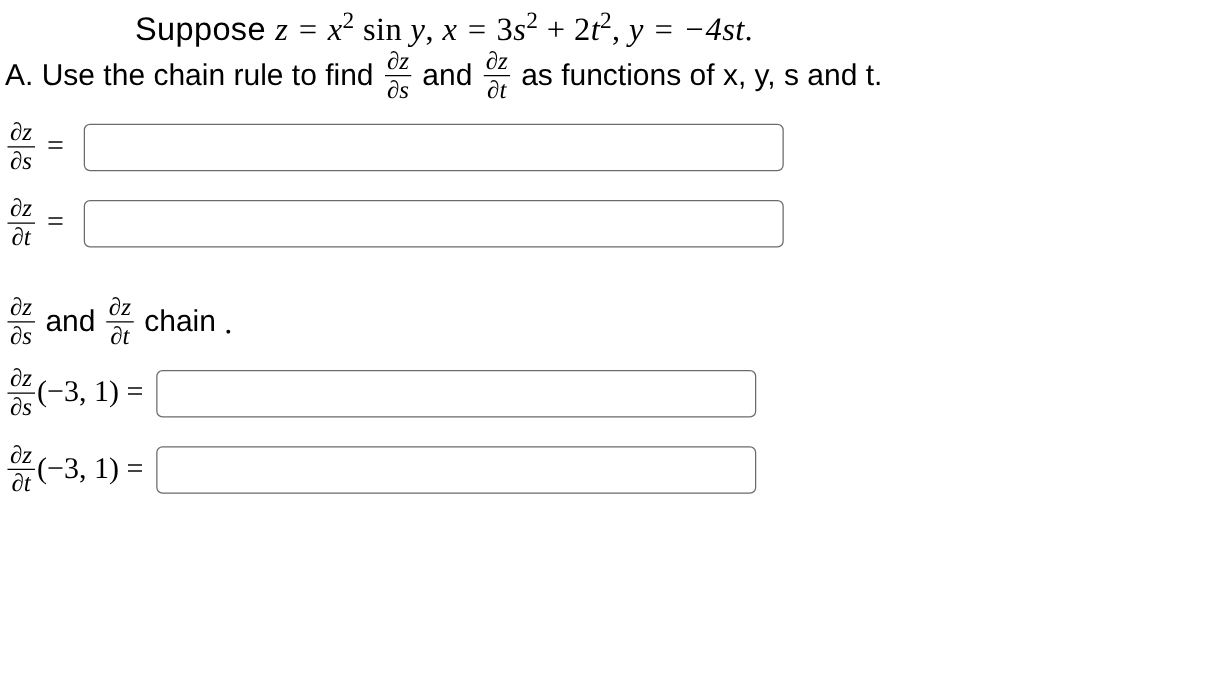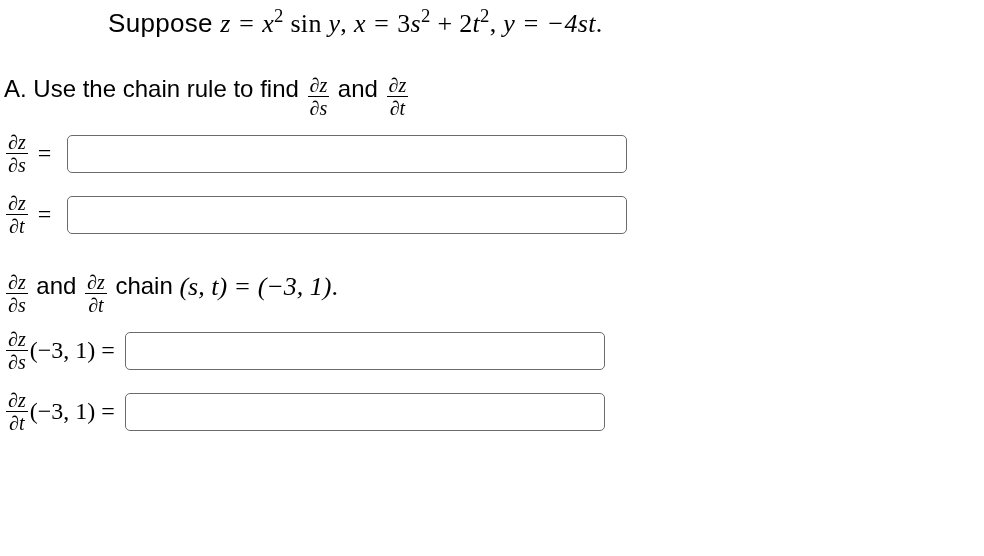--- a/index.html
+++ b/index.html
@@ -10,28 +10,27 @@
       font-family: Arial, Helvetica, sans-serif;
       font-size: 22px;
       color: #000;
       padding: 8px 0 0 0;
       overflow: hidden;
     }
     .intro {
       margin-left: 108px;
       font-family: 'Times New Roman', Times, serif;
       font-size: 26px;
-      margin-bottom: 36px;
       letter-spacing: 0.3px;
     }
     .partA-prompt, .partB-prompt {
       margin-left: 4px;
       font-size: 24px;
       display: flex;
-      align-items: flex-start;
+      align-items: center;
       flex-wrap: wrap;
       margin-bottom: 14px;
     }
     .partA-prompt > span, .partB-prompt > span { white-space: pre; }
     .sans { font-family: Arial, Helvetica, sans-serif; }
     .serif { font-family: 'Times New Roman', Times, serif; }
     .frac {
       display: inline-flex;
       flex-direction: column;
       align-items: center;
@@ -84,20 +83,21 @@
   <span class="sans">A. Use the chain rule to find </span>
   <span class="frac">
     <span class="num ital">∂z</span>
     <span class="den ital">∂s</span>
   </span>
   <span class="sans"> and </span>
   <span class="frac">
     <span class="num ital">∂z</span>
     <span class="den ital">∂t</span>
   </span>
+  <span class="sans"> as functions of x, y, s and t.</span>
 </div>
 
 <div class="row">
   <span class="lhs">
     <span class="frac">
       <span class="num ital">∂z</span>
       <span class="den ital">∂s</span>
     </span>
     <span class="eq"> = </span>
   </span>
@@ -120,21 +120,20 @@
     <span class="frac">
       <span class="num ital">∂z</span>
       <span class="den ital">∂s</span>
     </span>
     <span class="sans"> and </span>
     <span class="frac">
       <span class="num ital">∂z</span>
       <span class="den ital">∂t</span>
     </span>
     <span class="sans"> chain </span>
-    <span class="serif ital" style="font-size:26px;">(s, t) = (−3, 1)</span>
     <span class="serif" style="font-size:26px;">.</span>
   </div>
 
   <div class="row">
     <span class="lhs">
       <span class="frac">
         <span class="num ital">∂z</span>
         <span class="den ital">∂s</span>
       </span>
       <span class="serif" style="font-size:24px;">(−3, 1) = </span>

